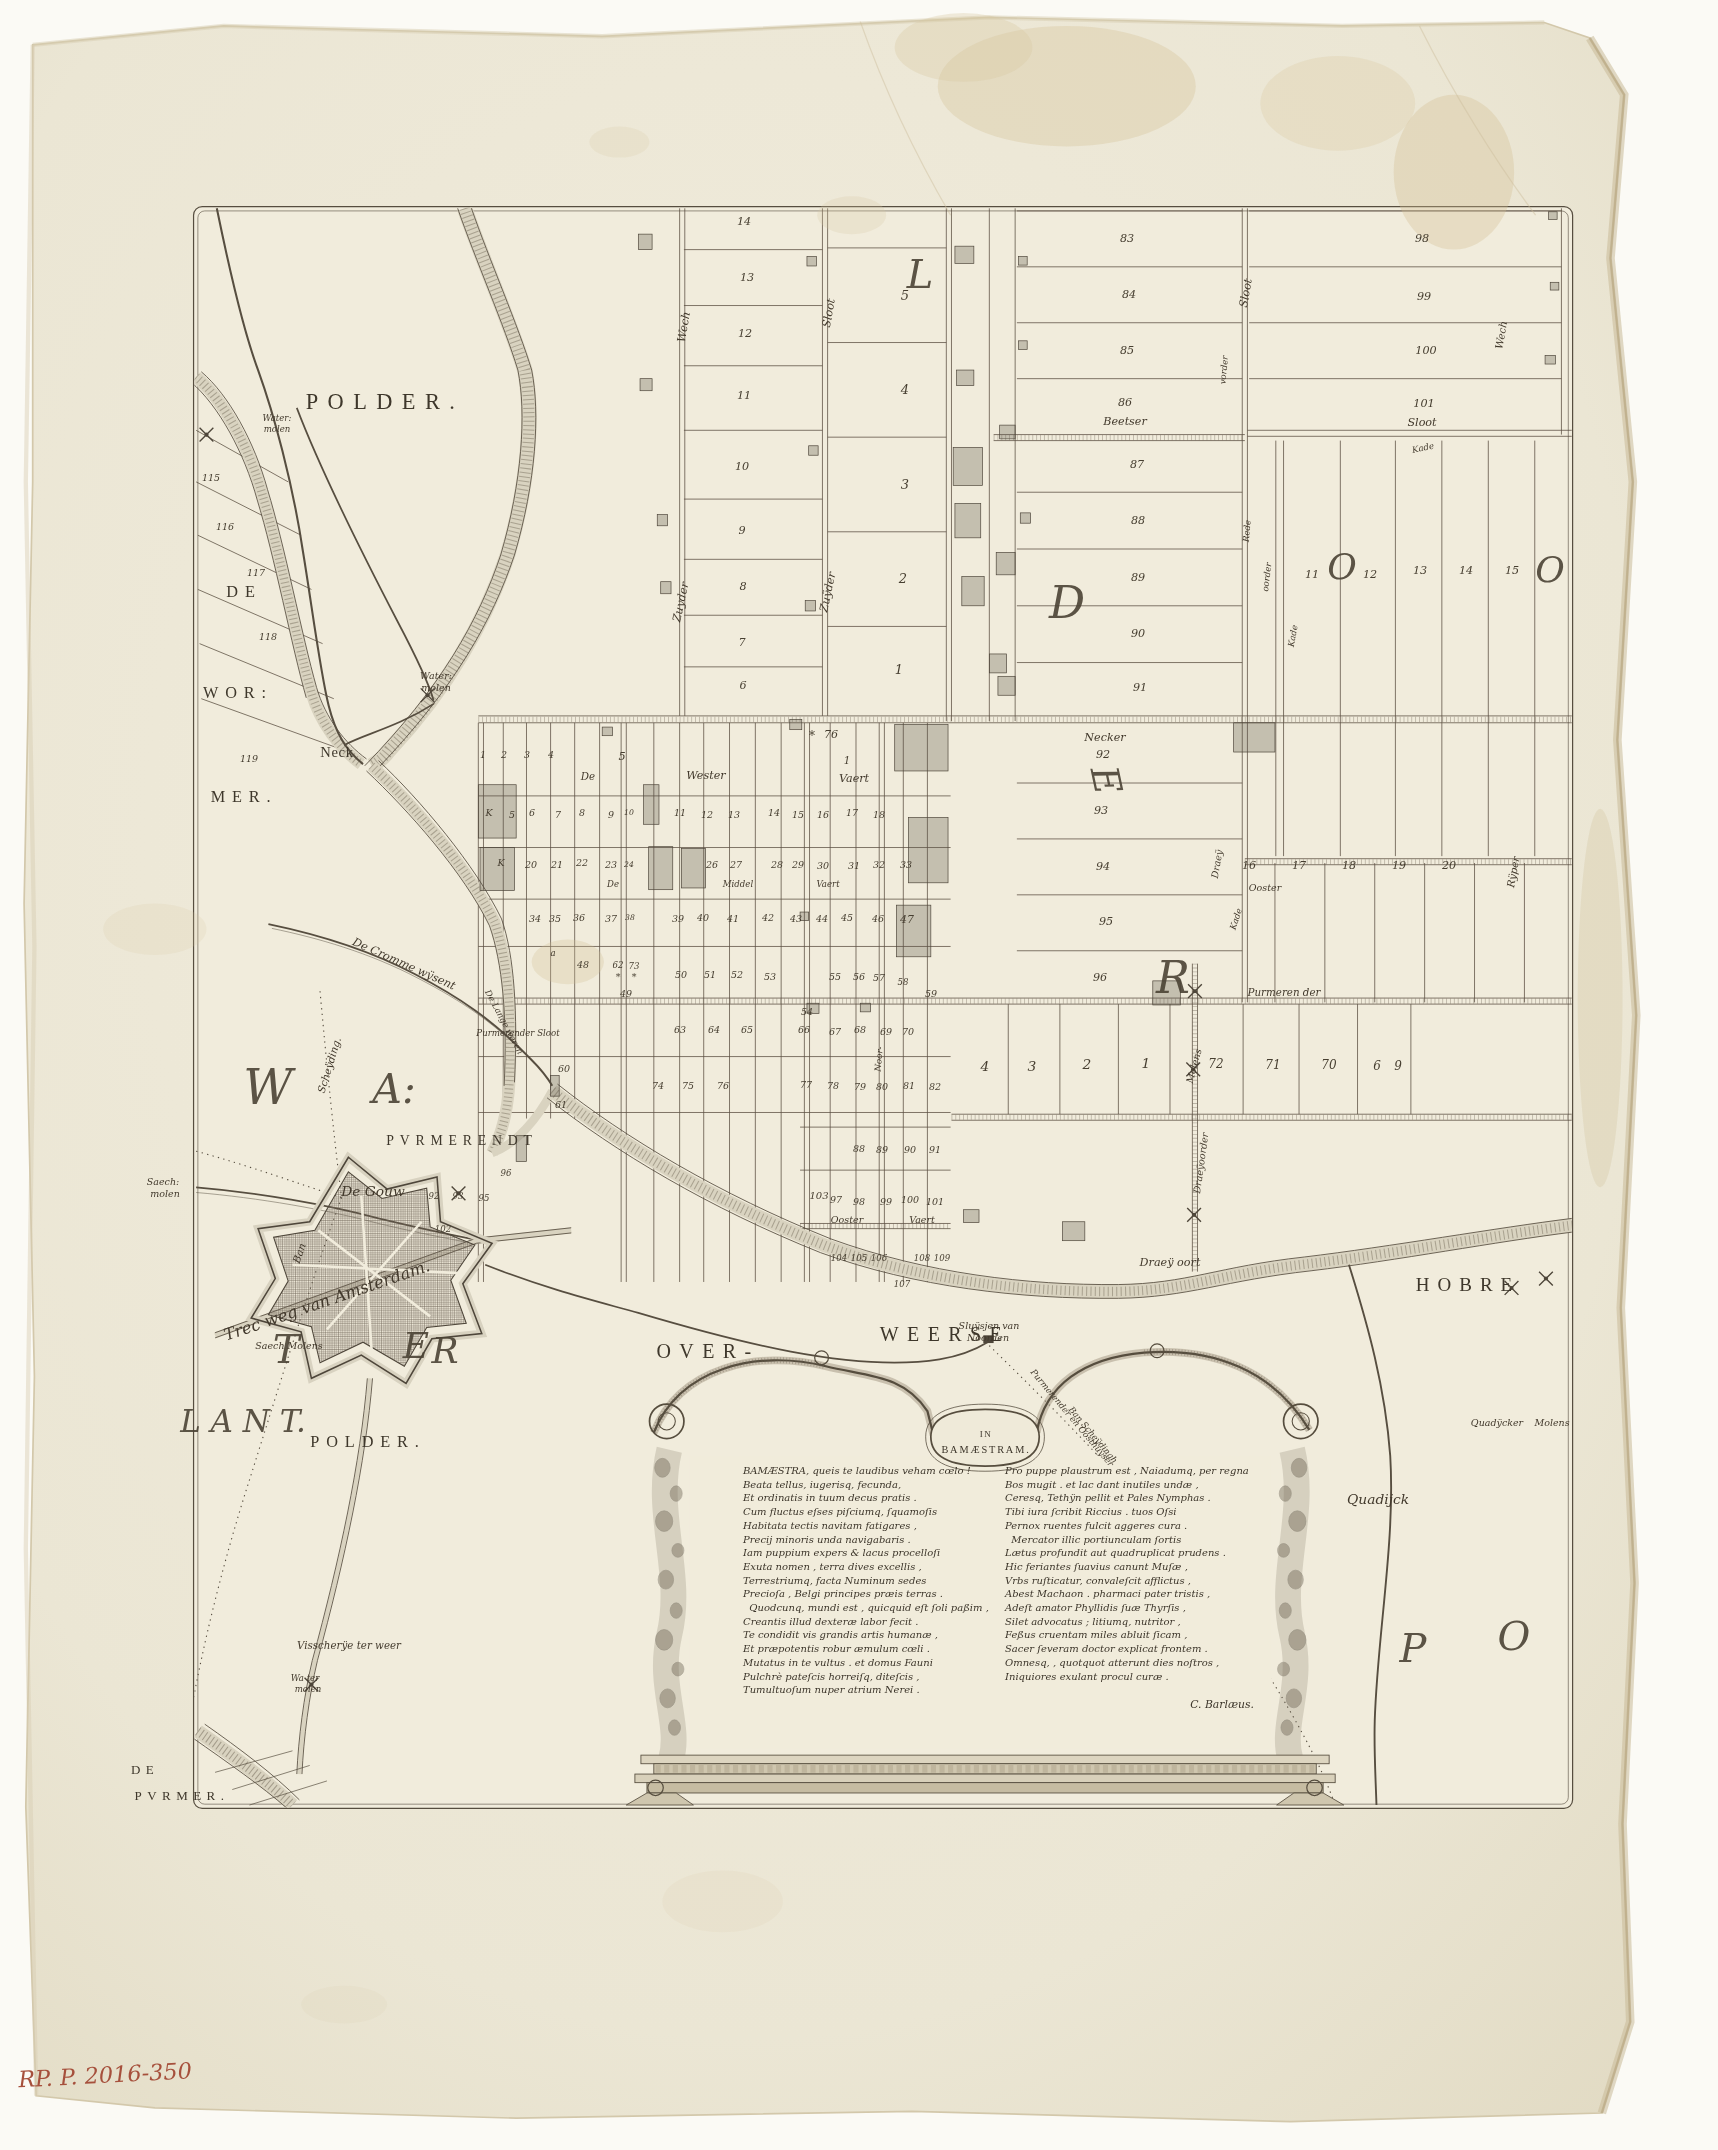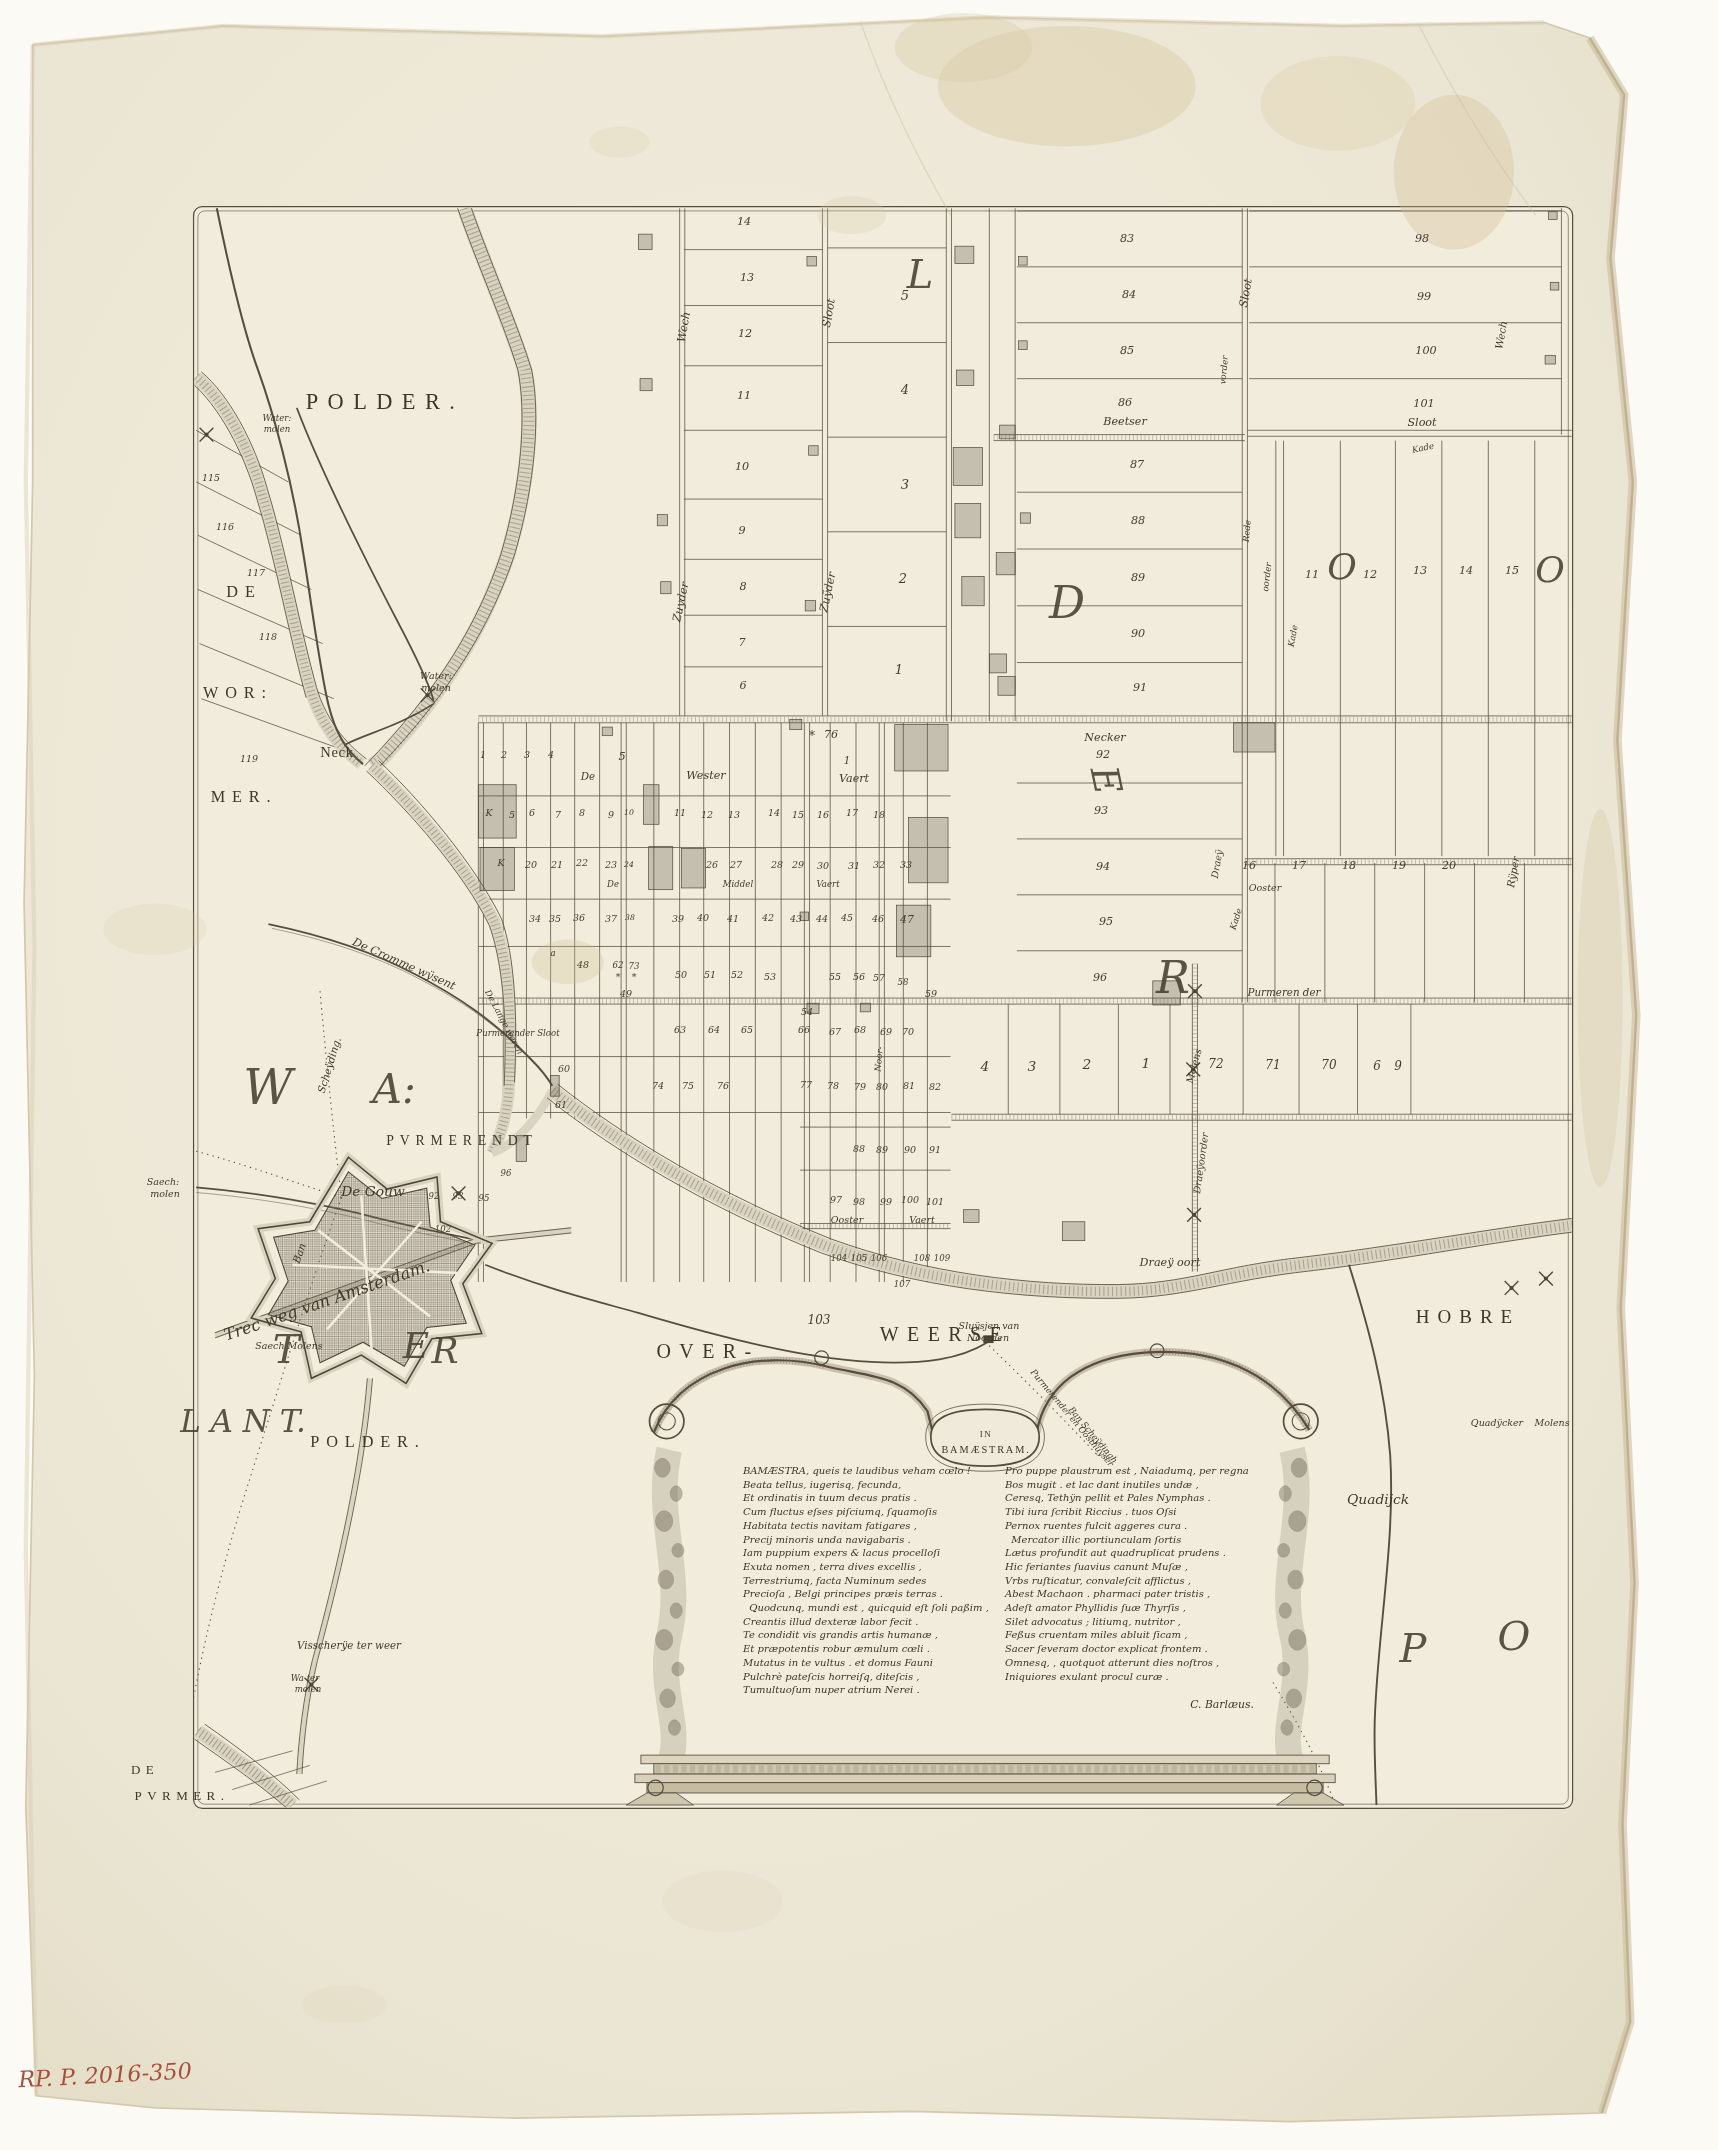--- a/index.html
+++ b/index.html
@@ -284,21 +284,21 @@
 <div id="poem-right" class="poem"><div>Pro puppe plaustrum est , Naiadumq, per regna</div><div>Bos mugit . et lac dant inutiles undæ ,</div><div>Ceresq, Tethÿn pellit et Pales Nymphas .</div><div>Tibi iura ſcribit Riccius . tuos Oſsi</div><div>Pernox ruentes fulcit aggeres cura .</div><div>  Mercator illic portiunculam ſortis</div><div>Lætus profundit aut quadruplicat prudens .</div><div>Hic feriantes ſuavius canunt Muſæ ,</div><div>Vrbs ruſticatur, convaleſcit afflictus ,</div><div>Abest Machaon . pharmaci pater tristis ,</div><div>Adeſt amator Phyllidis ſuæ Thyrſis ,</div><div>Silet advocatus ; litiumq, nutritor ,</div><div>Feßus cruentam miles abluit ſicam ,</div><div>Sacer ſeveram doctor explicat frontem .</div><div>Omnesq, , quotquot atterunt dies noſtros ,</div><div>Iniquiores exulant procul curæ .</div></div>
 <div class="sig">C. Barlæus.</div>
 <span class="lbl caps" style="left: 385px; top: 402px; font-size: 22.4px;">POLDER.</span>
     <span class="lbl caps" style="left: 244px; top: 592px; font-size: 16.3px;">DE</span>
     <span class="lbl caps" style="left: 238px; top: 693px; font-size: 16.3px;">WOR:</span>
     <span class="lbl caps" style="left: 244px; top: 797px; font-size: 16.3px;">MER.</span>
     <span class="lbl town" style="left: 337px; top: 752px;">Neck</span>
     <span class="lbl caps" style="left: 462px; top: 1141px; font-size: 13.8px;">PVRMERENDT</span>
     <span class="lbl caps" style="left: 708px; top: 1351px; font-size: 20px;">OVER-</span>
     <span class="lbl caps" style="left: 945px; top: 1334px; font-size: 20px;">WEERSE</span>
-    <span class="lbl caps" style="left: 1468px; top: 1316px; font-size: 19px;">HOBRE</span>
+    <span class="lbl caps" style="left: 1468px; top: 1284px; font-size: 19px;">HOBRE</span>
     <span class="lbl caps" style="left: 368px; top: 1442px; font-size: 16.3px;">POLDER.</span>
     <span class="lbl caps" style="left: 145px; top: 1769px; font-size: 13px;">DE</span>
     <span class="lbl caps" style="left: 182px; top: 1795px; font-size: 13px;">PVRMER.</span>
     <span class="lbl big" style="left: 920px; top: 274px; font-size: 40px;">L</span>
     <span class="lbl big" style="left: 1067px; top: 602px; font-size: 45px;">D</span>
     <span class="lbl big" style="left: 1106px; top: 780px; font-size: 38px; transform: translate(-50%, -50%) rotate(78deg);">E</span>
     <span class="lbl big" style="left: 1173px; top: 977px; font-size: 45px;">R</span>
     <span class="lbl big" style="left: 1342px; top: 567px; font-size: 36px;">O</span>
     <span class="lbl big" style="left: 1550px; top: 570px; font-size: 36px;">O</span>
     <span class="lbl big" style="left: 268px; top: 1087px; font-size: 48px;">W</span>
@@ -505,21 +505,21 @@
     <span class="lbl num" style="left: 434px; top: 1196px; font-size: 8.6px;">92</span>
     <span class="lbl num" style="left: 458px; top: 1196px; font-size: 8.6px;">93</span>
     <span class="lbl num" style="left: 484px; top: 1198px; font-size: 8.6px;">95</span>
     <span class="lbl num" style="left: 506px; top: 1173px; font-size: 8.6px;">96</span>
     <span class="lbl num" style="left: 443px; top: 1229px; font-size: 8.6px;">102</span>
     <span class="lbl num" style="left: 836px; top: 1200px; font-size: 9.5px;">97</span>
     <span class="lbl num" style="left: 859px; top: 1202px; font-size: 9.5px;">98</span>
     <span class="lbl num" style="left: 886px; top: 1202px; font-size: 9.5px;">99</span>
     <span class="lbl num" style="left: 910px; top: 1200px; font-size: 9.5px;">100</span>
     <span class="lbl num" style="left: 935px; top: 1202px; font-size: 9.5px;">101</span>
-    <span class="lbl num" style="left: 819px; top: 1320px; font-size: 12px; text-align: center;">103</span>
+    <span class="lbl num" style="left: 819px; top: 1196px; font-size: 10px; text-align: center;">103</span>
     <span class="lbl num" style="left: 839px; top: 1258px; font-size: 8.6px;">104</span>
     <span class="lbl num" style="left: 859px; top: 1258px; font-size: 8.6px;">105</span>
     <span class="lbl num" style="left: 879px; top: 1258px; font-size: 8.6px;">106</span>
     <span class="lbl num" style="left: 902px; top: 1284px; font-size: 8.6px;">107</span>
     <span class="lbl num" style="left: 922px; top: 1258px; font-size: 8.6px;">108</span>
     <span class="lbl num" style="left: 942px; top: 1258px; font-size: 8.6px;">109</span>
     <span class="lbl num" style="left: 985px; top: 1067px; font-size: 13.8px;">4</span>
     <span class="lbl num" style="left: 1032px; top: 1067px; font-size: 13.8px;">3</span>
     <span class="lbl num" style="left: 1087px; top: 1065px; font-size: 13.8px;">2</span>
     <span class="lbl num" style="left: 1146px; top: 1064px; font-size: 13.8px;">1</span>

